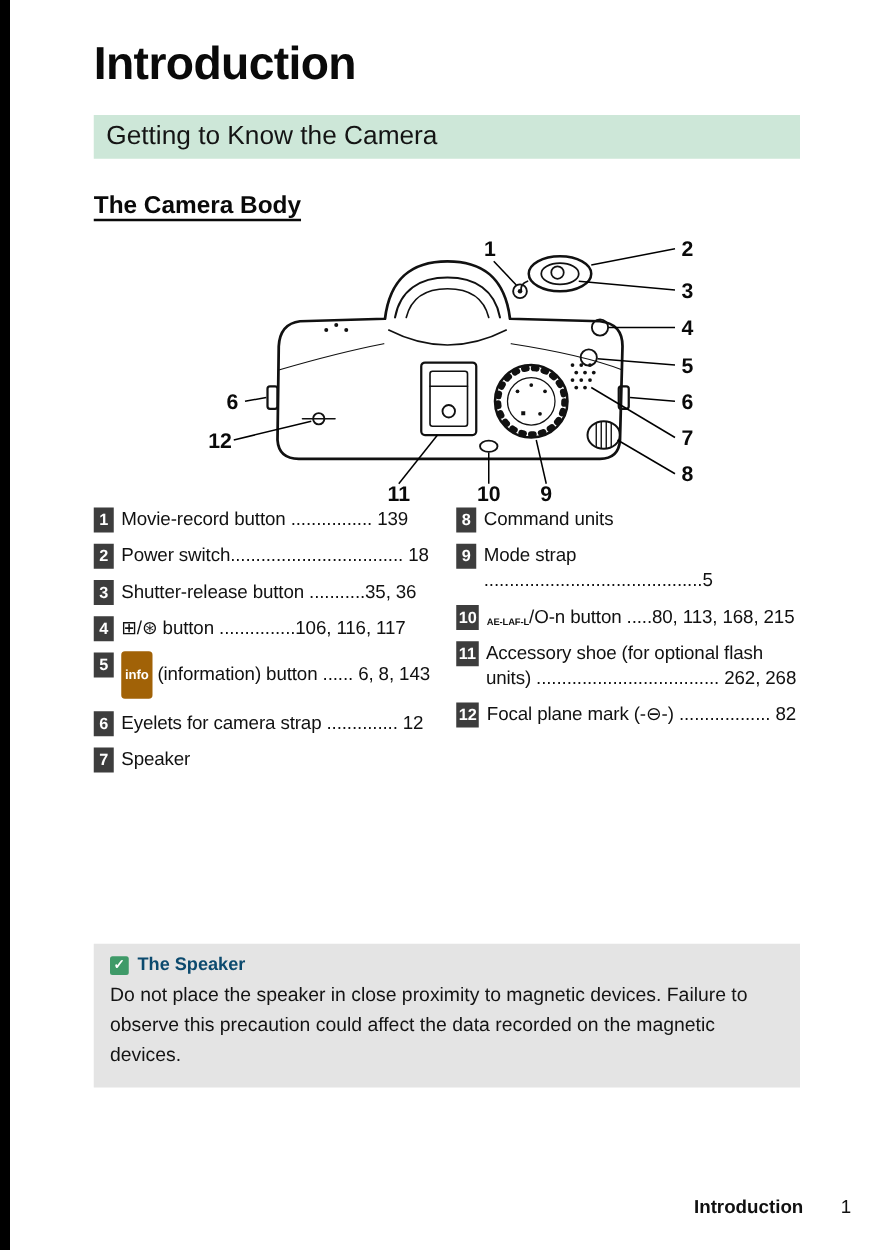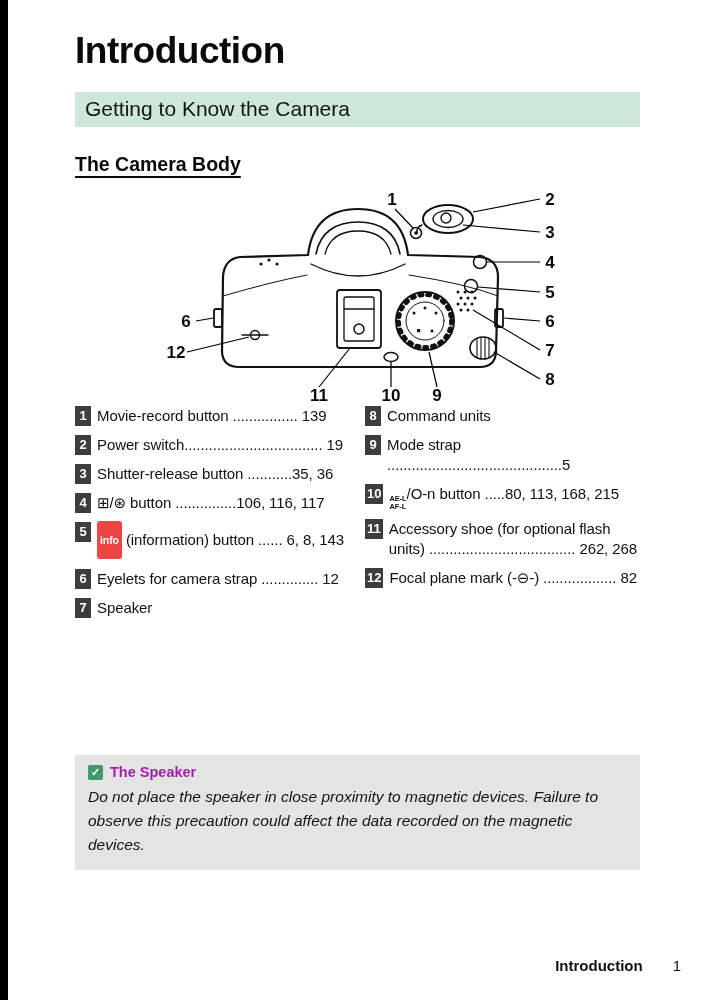--- a/index.html
+++ b/index.html
@@ -29,38 +29,38 @@
   .col-left{width:282px;margin-right:8px;}
   .col-right{width:275px;}
   .li-row{display:flex;align-items:flex-start;margin-bottom:9px;font-size:15px;line-height:20px;}
   .li-num{
     flex:none;background:#3d3d3d;color:#fff;font-weight:bold;font-size:13px;
     min-width:16px;height:20px;line-height:20px;text-align:center;
     margin-right:6px;padding:0 2px;box-sizing:border-box;
   }
   .li-label{flex:1;letter-spacing:-0.1px;}
   .info-badge{
-    display:inline-block;background:#ef4444;color:#fff;border-radius:3px;
+    display:inline-block;background:#a16207;color:#fff;border-radius:3px;
     font-size:10.5px;font-weight:bold;line-height:14px;padding:12px 3px;
     transform:translateY(-1px);
   }
   .stack{
-    display:inline-flex;flex-direction:column;font-size:7.5px;font-weight:bold;
+    display:inline-flex;flex-direction:row;font-size:7.5px;font-weight:bold;
     line-height:7.5px;vertical-align:-2px;
   }
   .note{
     background:#e4e4e4;margin-top:128px;padding:9px 13px 13px 13px;
   }
   .note-title-row{display:flex;align-items:center;gap:7px;}
   .note-icon{
     width:15px;height:15px;background:#3f9a68;color:#fff;border-radius:2px;
     font-size:11px;font-weight:bold;line-height:15px;text-align:center;flex:none;
   }
-  .note-title{font-size:14.5px;font-weight:bold;color:#a21caf;}
-  .note-body{font-size:15.5px;line-height:24px;margin-top:5px;color:#141414;font-style:italic;}
+  .note-title{font-size:14.5px;font-weight:bold;color:#0c4a6e;}
+  .note-body{font-size:15.5px;line-height:24px;margin-top:5px;color:#141414;}
   .footer{
     position:absolute;right:28px;bottom:26px;display:flex;align-items:baseline;gap:30px;
   }
   .footer-section{font-size:15px;font-weight:bold;}
   .footer-page{font-size:15px;}
 </style>
 </head>
 <body>
 
 <div class="spine"></div>
@@ -194,21 +194,21 @@
   </div>
 
   <div class="cols">
     <div class="col-left" id="col-left">
         <div class="li-row">
           <span class="li-num">1</span>
           <span class="li-label"><span>Movie-record button ................ 139</span></span>
         </div>
         <div class="li-row">
           <span class="li-num">2</span>
-          <span class="li-label"><span>Power switch.................................. 19</span></span>
+          <span class="li-label"><span>Power switch.................................. 18</span></span>
         </div>
         <div class="li-row">
           <span class="li-num">3</span>
           <span class="li-label"><span>Shutter-release button ...........35, 36</span></span>
         </div>
         <div class="li-row">
           <span class="li-num">4</span>
           <span class="li-label"><span>⊞/⊛ button ...............106, 116, 117</span></span>
         </div>
         <div class="li-row">

